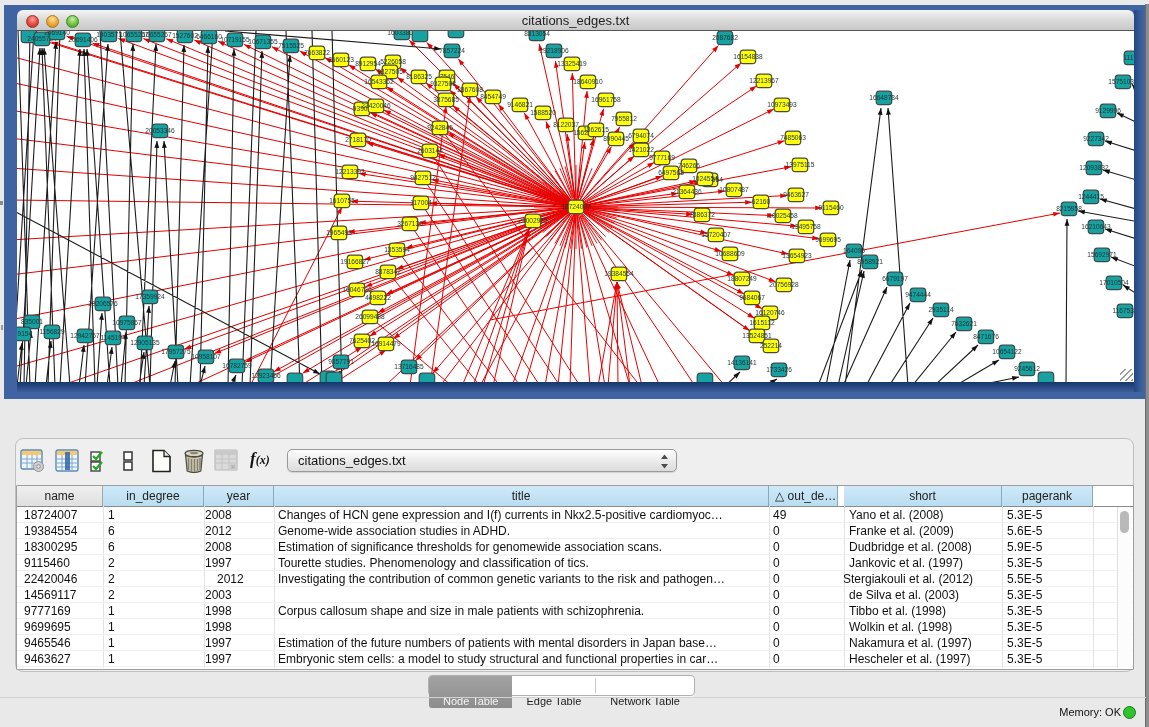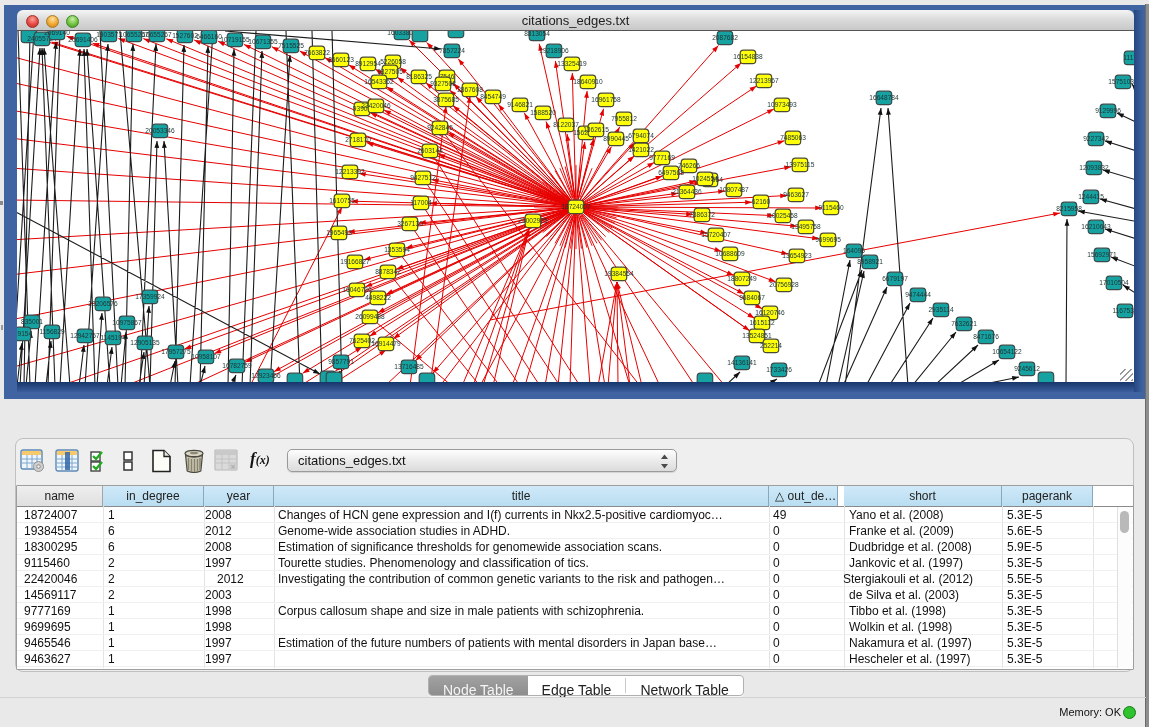--- a/index.html
+++ b/index.html
@@ -44,21 +44,21 @@
 .hline{position:absolute;left:0;width:1116px;height:1px;background:#f0f0f0;}
 .vline{position:absolute;top:20px;bottom:1px;width:1px;background:#e3e3e3;}
 #sb{position:absolute;right:1px;top:21px;width:14px;bottom:1px;background:#fcfcfc;
  border-left:1px solid #e0e0e0;}
 #sb .thumb{position:absolute;left:2px;top:4px;width:9px;height:22px;border-radius:5px;
  background:#b9b9b9;}
 
 #tabs{position:absolute;left:428px;top:675px;height:19px;border:1px solid #b0b0b0;
  border-radius:4px;background:#fff;font-size:12px;color:#222;display:flex;
  box-shadow:0 1px 0 rgba(255,255,255,.7);}
-#tabs .seg{padding:5px 14px;line-height:18px;font-size:14px;}
+#tabs .seg{padding:16px 14px;line-height:18px;font-size:11px;}
 #tabs .sel{background:linear-gradient(#a2a2a2,#8d8d8d);color:#f5f5f5;border-radius:3px 0 0 3px;}
 #tabs .sep{width:1px;background:#c9c9c9;margin:2px 0;}
 #status{position:absolute;right:28px;top:706px;font-size:11px;color:#111;}
 #gdot{position:absolute;right:13px;top:706px;width:11px;height:11px;border-radius:50%;
  background:#2fc32f;border:1px solid #1a7a1a;}
 </style></head>
 <body>
 <div id="app">
   <div id="netbg"></div>
   <div style="position:absolute;left:1px;top:325px;width:2px;height:5px;background:#9a9a9a"></div>
@@ -682,20 +682,21 @@
         <span style="left:261px">Estimation of the future numbers of patients with mental disorders in Japan base…</span>
         <span style="left:756px">0</span>
         <span style="left:832px">Nakamura et al. (1997)</span>
         <span style="left:990px">5.3E-5</span>
       </div>
 <div class="hline" style="top:180px"></div>
 <div class="row" style="top:165px">
 <span style="left:7px">9463627</span>
         <span style="left:91px">1</span>
         <span style="left:188px">1997</span>
+        <span style="left:261px">Embryonic stem cells: a model to study structural and functional properties in car…</span>
         <span style="left:756px">0</span>
         <span style="left:832px">Hescheler et al. (1997)</span>
         <span style="left:990px">5.3E-5</span>
       </div>
     <div id="sb">
         <div class="thumb"></div>
       </div>
   </div>
   <div id="tabs">
     <div class="seg sel">Node Table</div>

